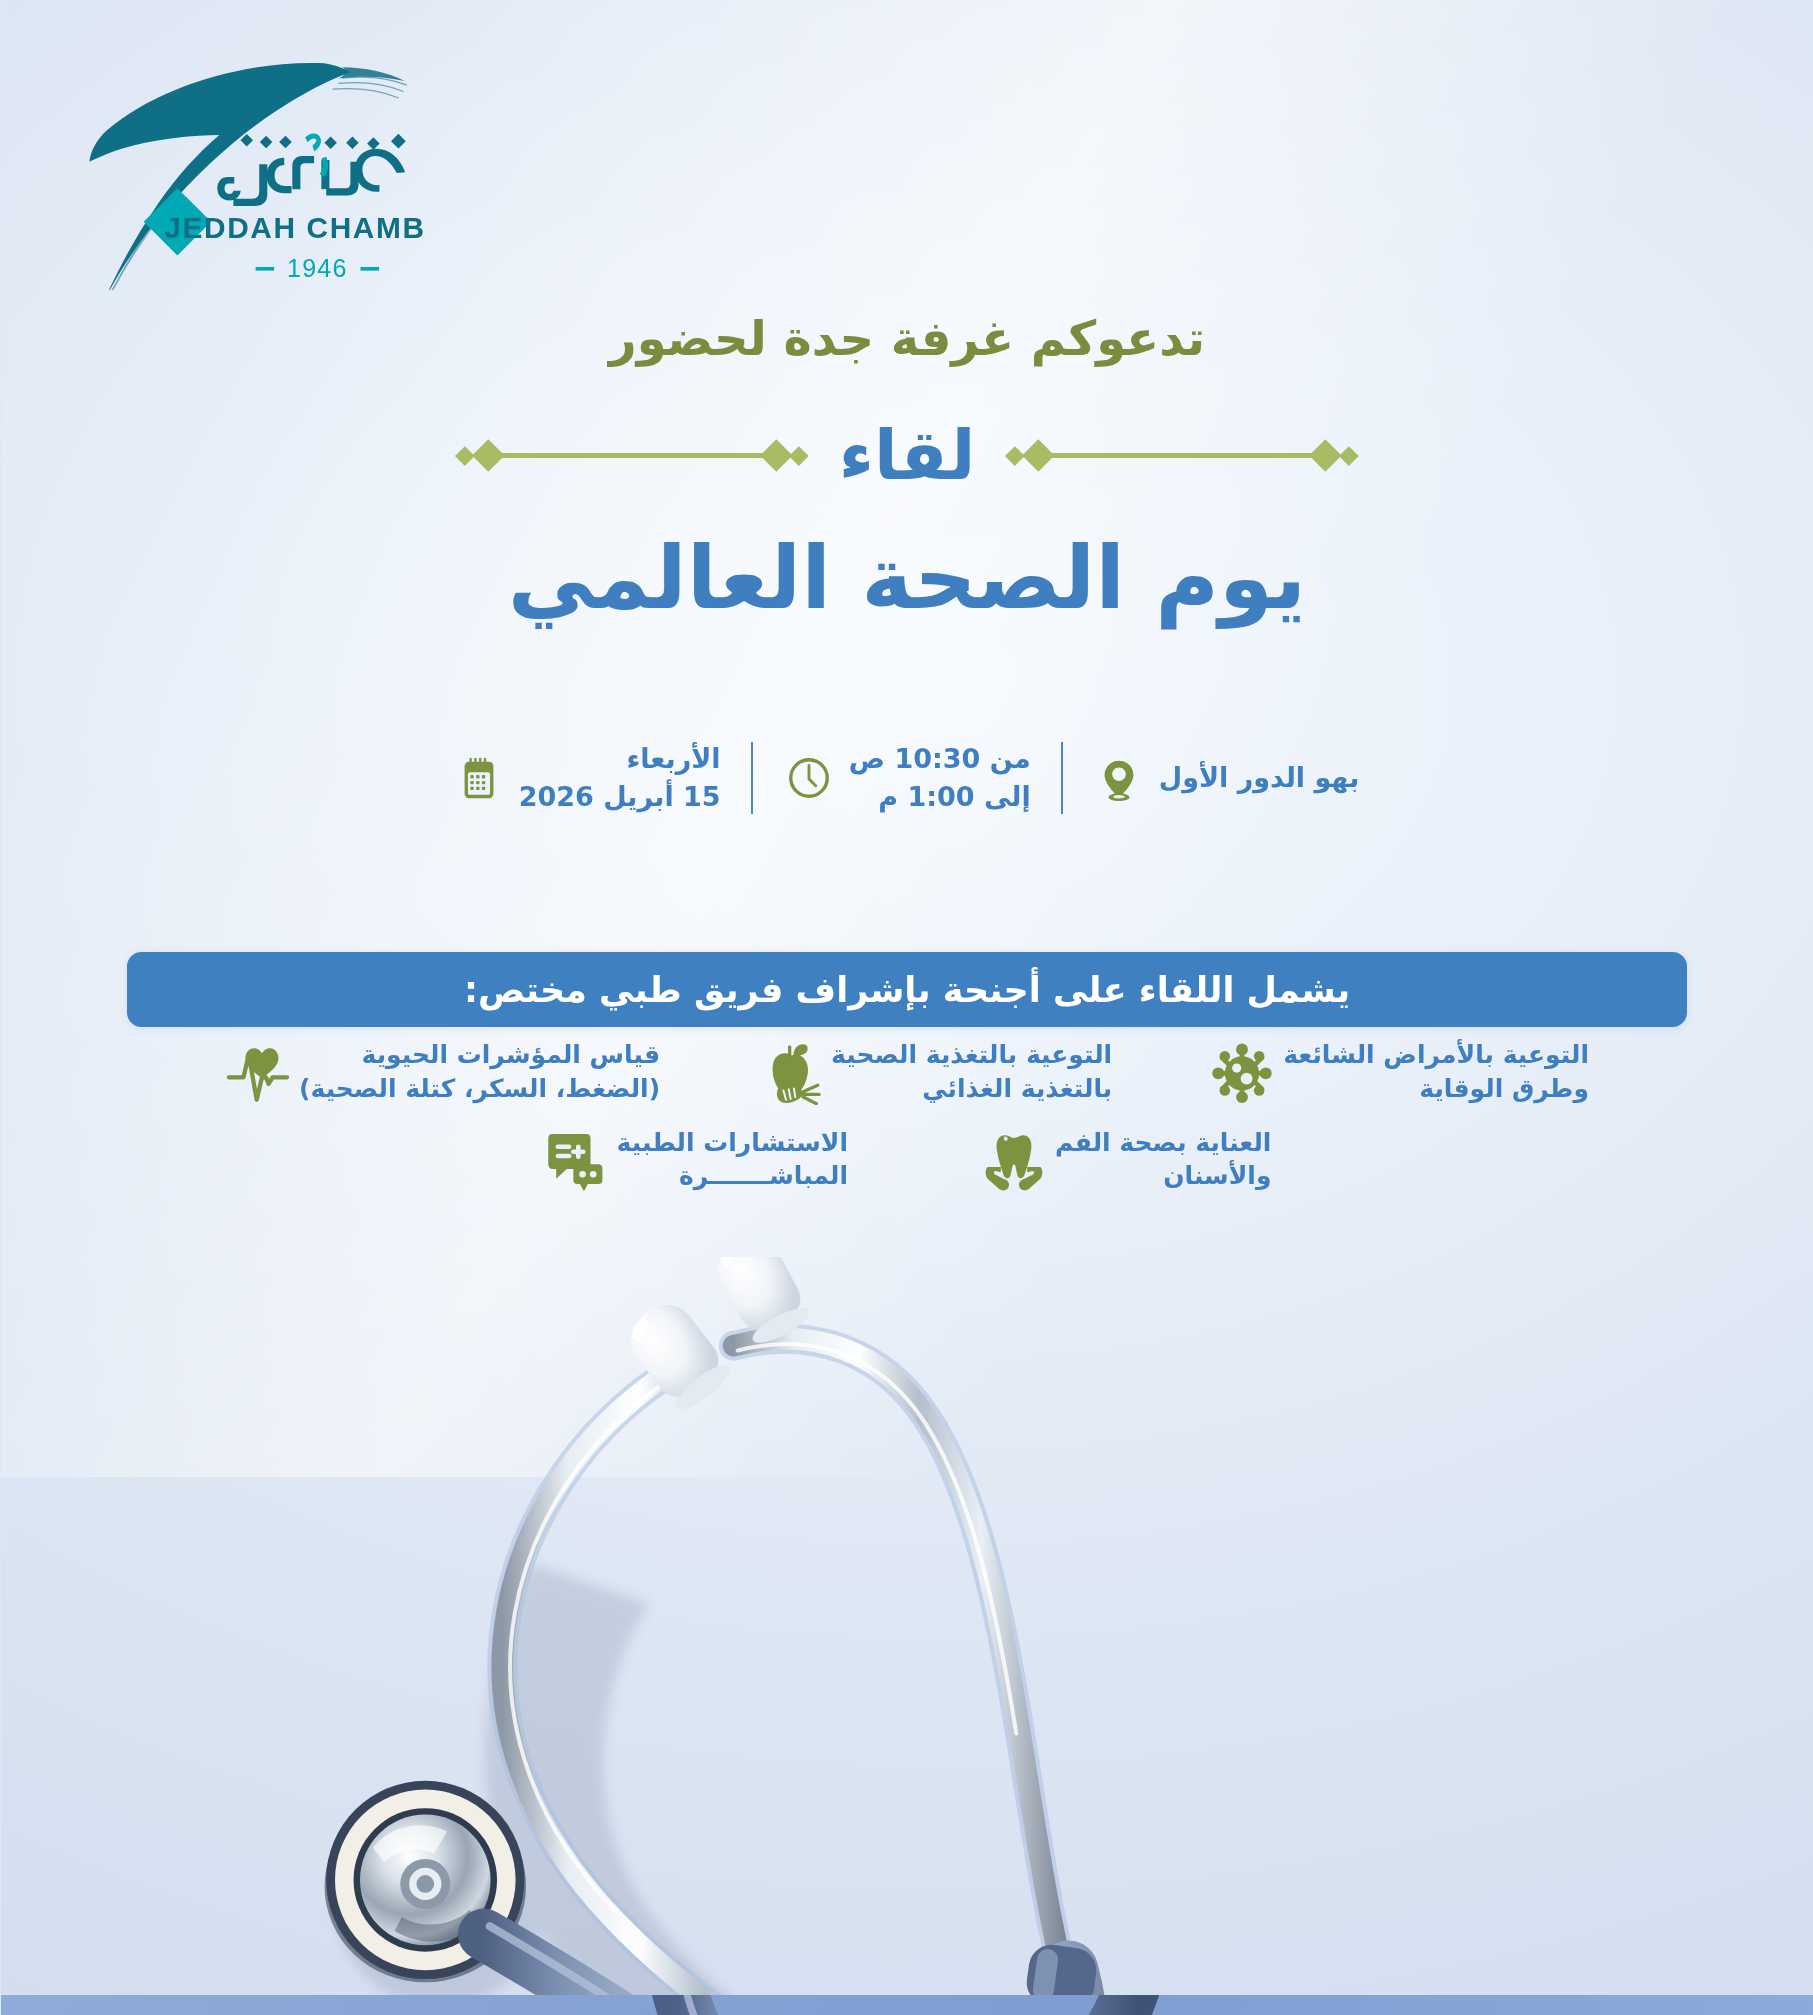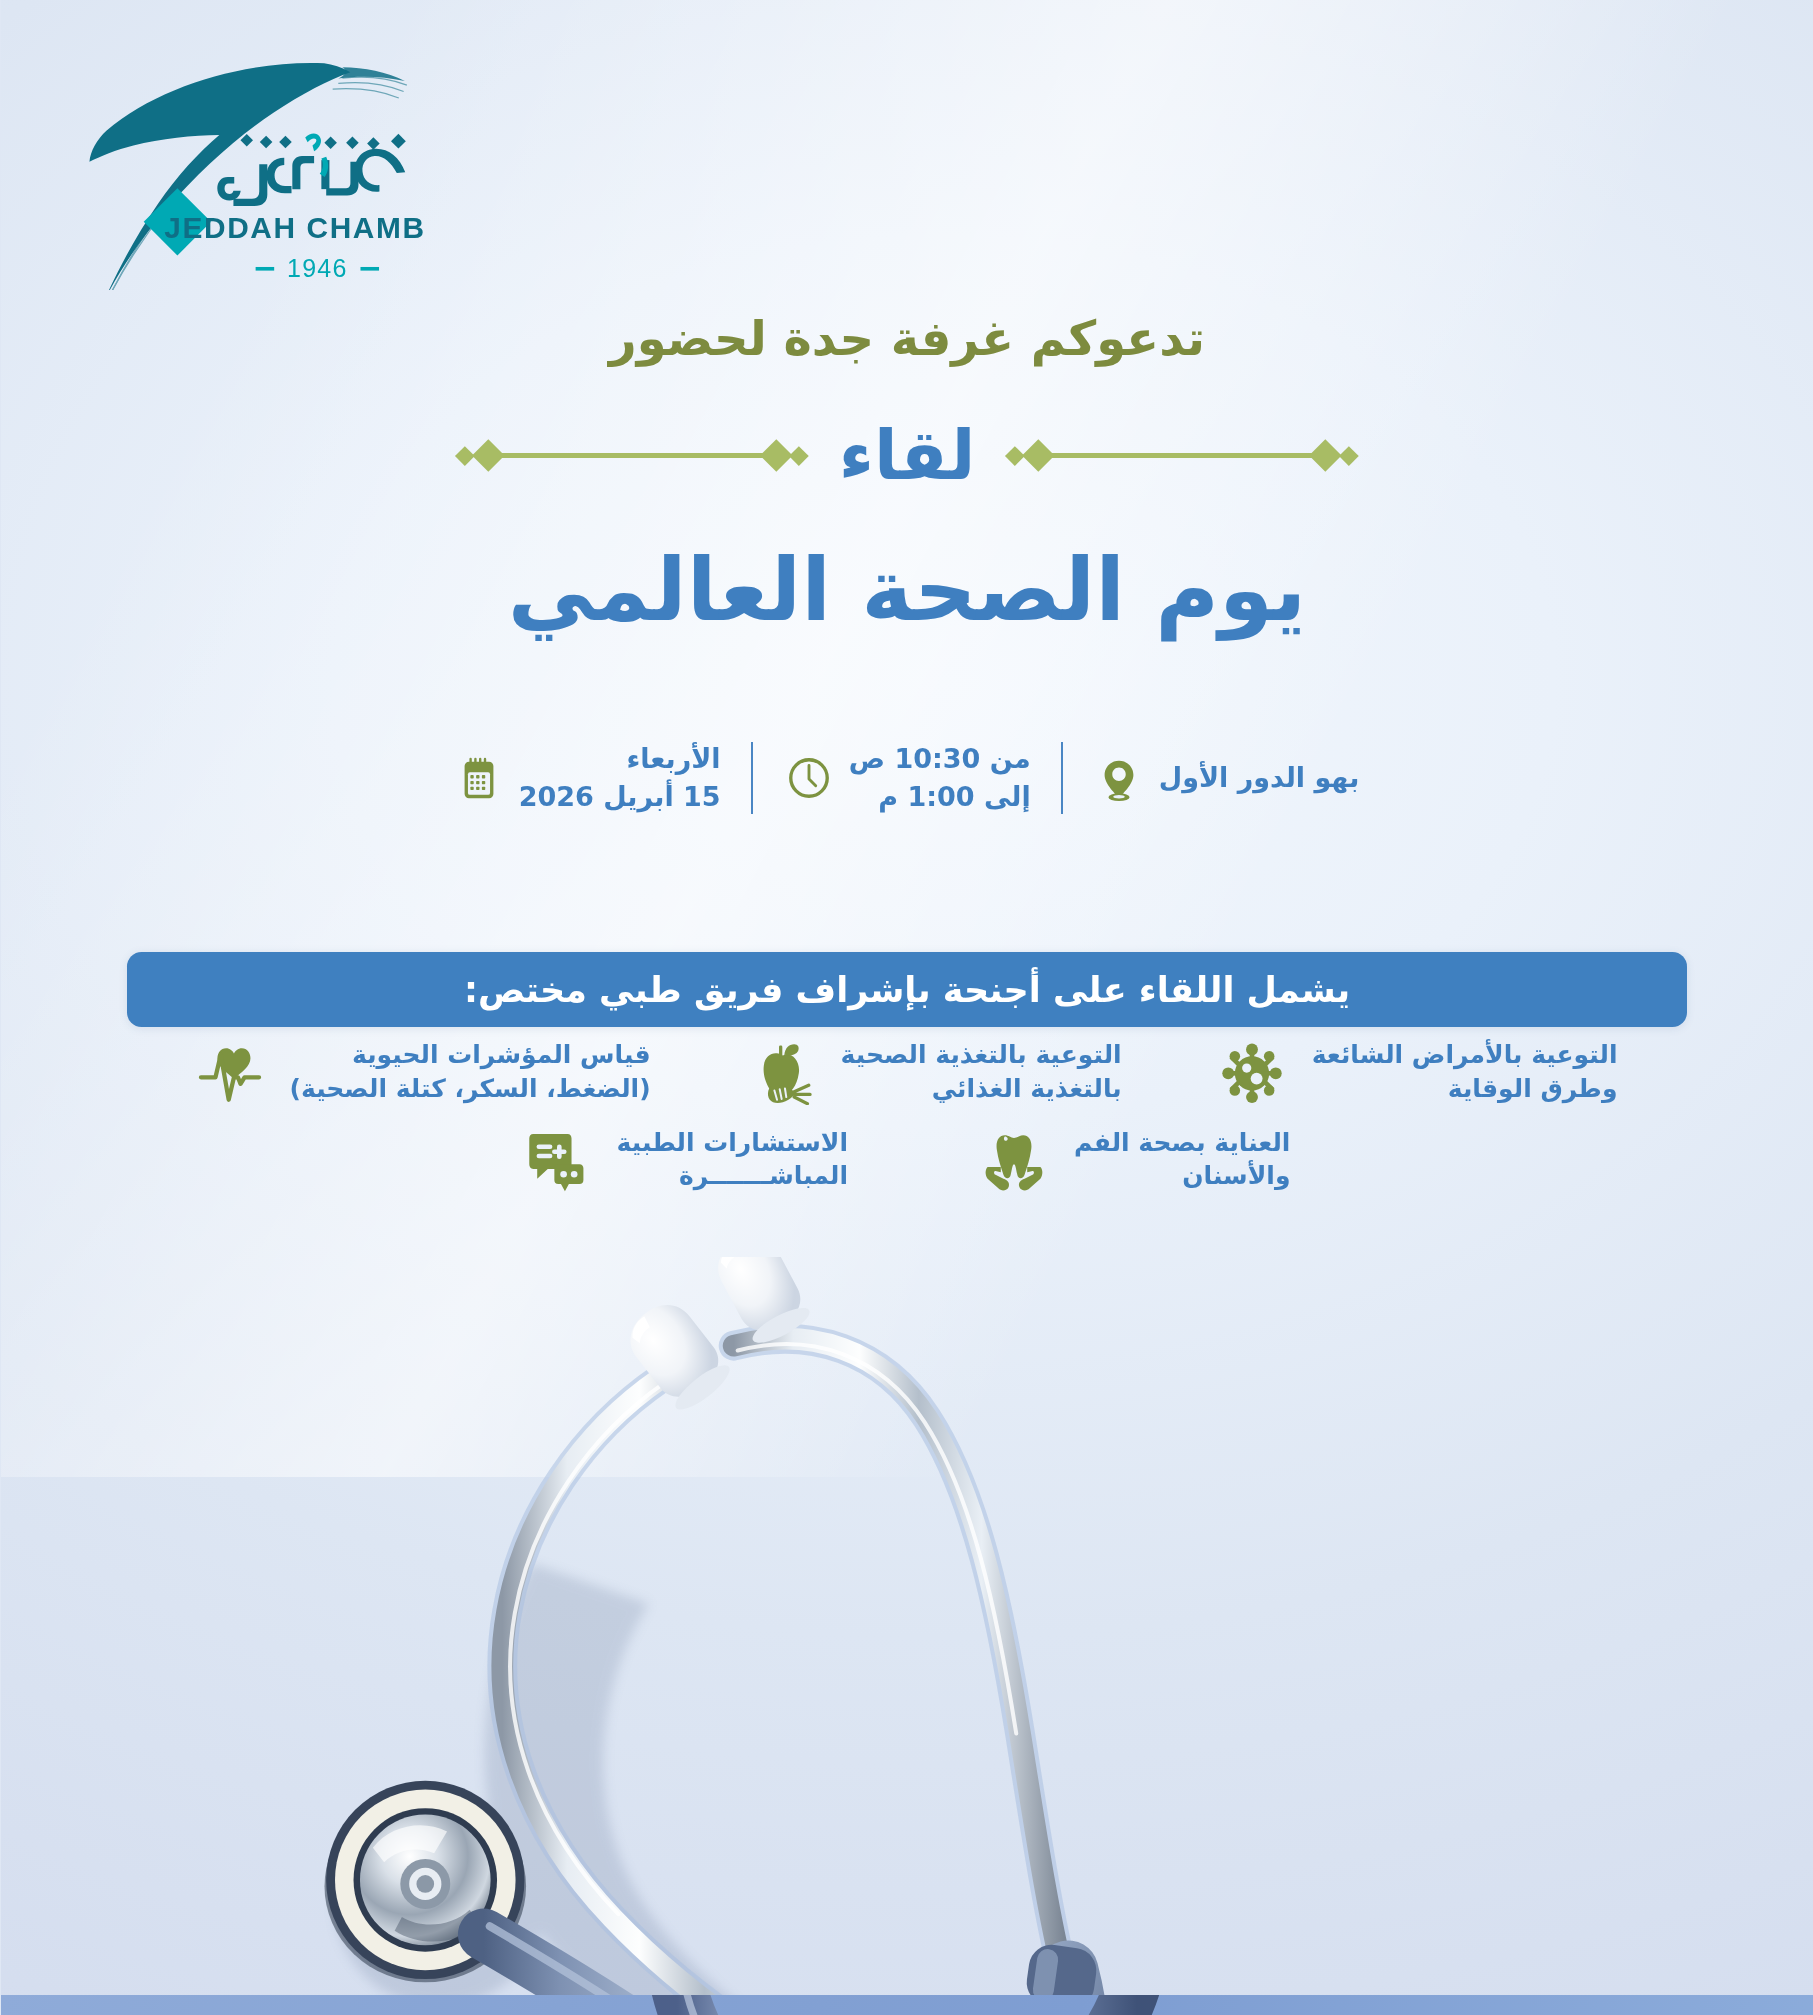--- a/index.html
+++ b/index.html
@@ -42,21 +42,21 @@
     padding:0 28px;white-space:nowrap;
   }
   .orn{display:flex;align-items:center;gap:0;}
   .orn .dot{width:13.7px;height:13.7px;background:#a8bc64;transform:rotate(45deg);margin:0 4.8px;}
   .orn .dia{width:22.6px;height:22.6px;background:#a8bc64;transform:rotate(45deg);}
   .orn .bar{height:5.2px;background:#a8bc64;width:270px;margin:0 -2.4px;}
 
   .maintitle{
     position:absolute;top:528px;left:0;width:100%;
     text-align:center;color:#3f7fc0;
-    font-size:87px;font-weight:700;line-height:1.15;margin-top:12px;
+    font-size:87px;font-weight:700;line-height:1.15;
   }
 
   
   .meta{
     position:absolute;top:740px;left:0;width:100%;
     display:flex;justify-content:center;align-items:stretch;
   }
   .mcell{display:flex;align-items:center;gap:16px;padding:0 32px;position:relative;}
   .mcell + .mcell::after{
     content:"";position:absolute;right:0;top:2.4px;bottom:2.4px;width:2px;background:#4a86c4;
@@ -72,21 +72,21 @@
     display:flex;align-items:center;justify-content:center;
     box-shadow:0 1.6px 8.9px rgba(40,80,130,.10);
   }
   .banner span{color:#fff;font-size:35px;font-weight:700;letter-spacing:0.1px;}
 
   
   .svc-rows{position:absolute;left:0;top:1038px;width:100%;}
   .svc-row{display:flex;justify-content:center;align-items:flex-start;}
   .svc-row.r1{gap:97px;}
   .svc-row.r2{gap:133px;margin-top:20px;}
-  .svc{display:flex;align-items:center;gap:27px;}
+  .svc{display:flex;align-items:center;gap:8px;}
   .svc .label{color:#3f7fc0;font-size:25px;font-weight:700;line-height:1.35;text-align:right;}
   .svc .label .sub{display:block;}
   .svc .sicon{width:66px;height:66px;flex:0 0 66px;}
   .svc .sicon svg{width:100%;height:100%;display:block;}
 
   
   .steth{position:absolute;left:0;top:1257px;width:100%;height:1016px;pointer-events:none;}
   .steth svg{width:100%;height:100%;display:block;}
 
   

